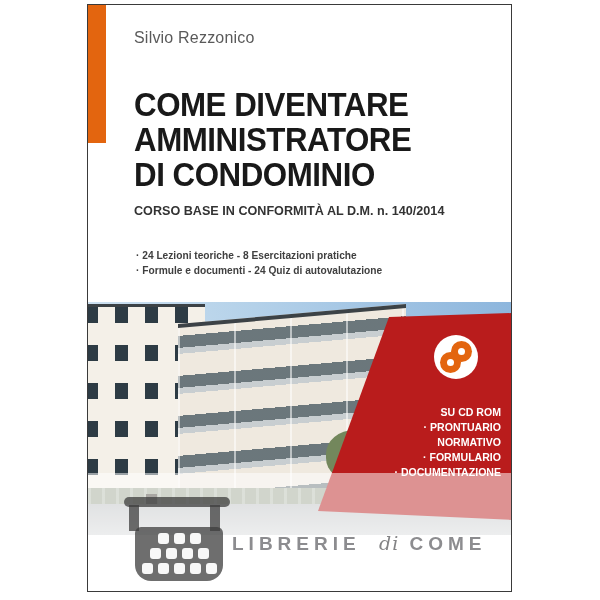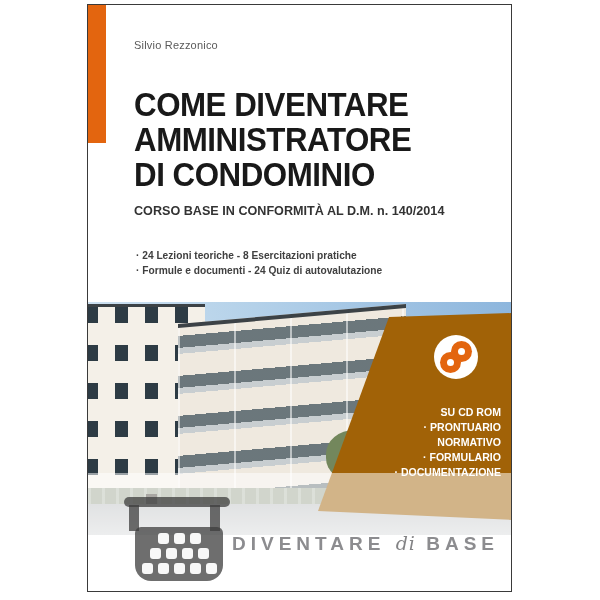--- a/index.html
+++ b/index.html
@@ -1,21 +1,21 @@
 <!DOCTYPE html>
 <html><head>
 <meta charset="utf-8">
 <style>
   html,body{margin:0;padding:0;}
   body{width:600px;height:600px;background:#ffffff;position:relative;overflow:hidden;
        font-family:"Liberation Sans",sans-serif;}
   .cover{position:absolute;left:87px;top:4px;width:425px;height:588px;background:#ffffff;
          border:1px solid #3a3a3a;box-sizing:border-box;overflow:hidden;}
   .orange-tab{position:absolute;left:0;top:0;width:18px;height:138px;background:#E3650F;z-index:6;}
-  .author{position:absolute;left:46px;top:34px;font-size:11px;color:#5a5a5a;letter-spacing:.2px;z-index:4;}
+  .author{position:absolute;left:46px;top:24px;font-size:16px;color:#5a5a5a;letter-spacing:.2px;z-index:4;}
   .title{position:absolute;left:46px;top:82px;font-weight:bold;font-size:34px;line-height:35px;
          color:#191919;letter-spacing:-.5px;transform:scaleX(.92);transform-origin:left top;
          white-space:nowrap;z-index:4;}
   .subtitle{position:absolute;left:46px;top:198px;font-size:13px;font-weight:600;color:#333;
             transform:scaleX(.97);transform-origin:left top;white-space:nowrap;z-index:4;}
   .bullets{position:absolute;left:48px;top:243px;font-size:10.5px;font-weight:600;color:#404040;
            line-height:15px;transform:scaleX(.97);transform-origin:left top;white-space:nowrap;z-index:4;}
 
   
   .photo{position:absolute;left:0;top:297px;width:100%;height:233px;overflow:hidden;z-index:1;
@@ -38,21 +38,21 @@
              rgba(206,212,215,.8) 19px 24px, rgba(0,0,0,0) 24px 36px);}
   .tree1{position:absolute;left:238px;top:128px;width:62px;height:52px;background:#73875c;border-radius:46%;}
   .tree2{position:absolute;left:288px;top:146px;width:40px;height:42px;background:#66794f;border-radius:46%;}
   .hedge{position:absolute;left:0;top:186px;width:100%;height:17px;background-color:#9fa894;
          background-image:repeating-linear-gradient(90deg, rgba(255,255,255,.25) 0 3px, rgba(0,0,0,0) 3px 14px);}
   .road{position:absolute;left:0;top:202px;width:100%;height:31px;
         background:linear-gradient(180deg,#bfc2c4 0%,#d9dbdc 100%);}
   .gate{position:absolute;left:58px;top:192px;width:11px;height:36px;background:#4c4840;}
 
   
-  .panel{position:absolute;left:220px;top:304px;width:205px;height:214px;background:#a16207;z-index:2;
+  .panel{position:absolute;left:220px;top:304px;width:205px;height:214px;background:#b91c1c;z-index:2;
          clip-path:polygon(81px 8px,205px 4px,205px 211px,10px 202px);}
   .cd-icon{position:absolute;left:126px;top:26px;width:44px;height:44px;border-radius:50%;background:#fff;}
   .disc{position:absolute;border-radius:50%;background:#E3650F;width:21px;height:21px;}
   .disc::after{content:"";position:absolute;left:7px;top:7px;width:7px;height:7px;border-radius:50%;background:#fff;}
   .disc.d1{left:17px;top:6px;}
   .disc.d2{left:6px;top:17px;}
   .cd-list{position:absolute;right:12px;top:96px;text-align:right;color:#fff;font-weight:bold;
            font-size:11px;line-height:15px;transform:scaleX(.96);transform-origin:right top;white-space:nowrap;}
 
   
@@ -63,21 +63,21 @@
   .basket .postR{position:absolute;left:86px;top:8px;width:10px;height:26px;background:rgba(62,62,62,.75);}
   .basket .body{position:absolute;left:11px;top:30px;width:88px;height:54px;background:rgba(62,62,62,.75);
                 border-radius:6px 6px 16px 16px;}
   .basket .dot{position:absolute;width:11px;height:11px;background:rgba(255,255,255,.95);border-radius:3px;}
   .esami{position:absolute;left:32px;top:549px;font-family:"DejaVu Serif",serif;font-size:21px;
          color:rgba(105,105,105,.85);z-index:6;letter-spacing:.5px;}
   .esami .amp{color:rgba(76,123,180,.9);}
   .librerie{position:absolute;left:144px;top:527px;z-index:5;white-space:nowrap;
             font-size:19px;font-weight:bold;color:rgba(130,130,133,.92);letter-spacing:5px;}
   .librerie .di{font-family:"DejaVu Serif",serif;font-style:italic;font-weight:normal;letter-spacing:1px;
-                color:rgba(120,120,123,.92);}
+                color:rgba(120,120,123,.92);margin-left:8px;}
   .maggioli{position:absolute;left:354px;top:520px;z-index:5;line-height:1;}
   .maggioli .m{font-size:27px;font-weight:bold;color:rgba(28,79,143,.92);letter-spacing:-2px;}
   .maggioli .a{font-size:27px;font-weight:bold;color:rgba(127,163,204,.92);}
   .maggioli .pubname{margin-top:1px;margin-left:14px;font-size:5px;font-weight:bold;
                      color:rgba(40,92,158,.95);letter-spacing:.5px;line-height:6px;}
 </style>
 </head>
 <body>
 
 <div class="cover">
@@ -140,16 +140,16 @@
       <div class="dot" style="left:63px;top:21px;"></div>
       <div class="dot" style="left:7px;top:36px;"></div>
       <div class="dot" style="left:23px;top:36px;"></div>
       <div class="dot" style="left:39px;top:36px;"></div>
       <div class="dot" style="left:55px;top:36px;"></div>
       <div class="dot" style="left:71px;top:36px;"></div>
     </div>
   </div>
 
 
-  <div class="librerie"><span>DIVENTARE</span> <span class="di">di</span> <span>BASE</span></div>
+  <div class="librerie"><span>LIBRERIE</span> <span class="di">di</span> <span>COME</span></div>
 
 
 </div>
 
 </body></html>

